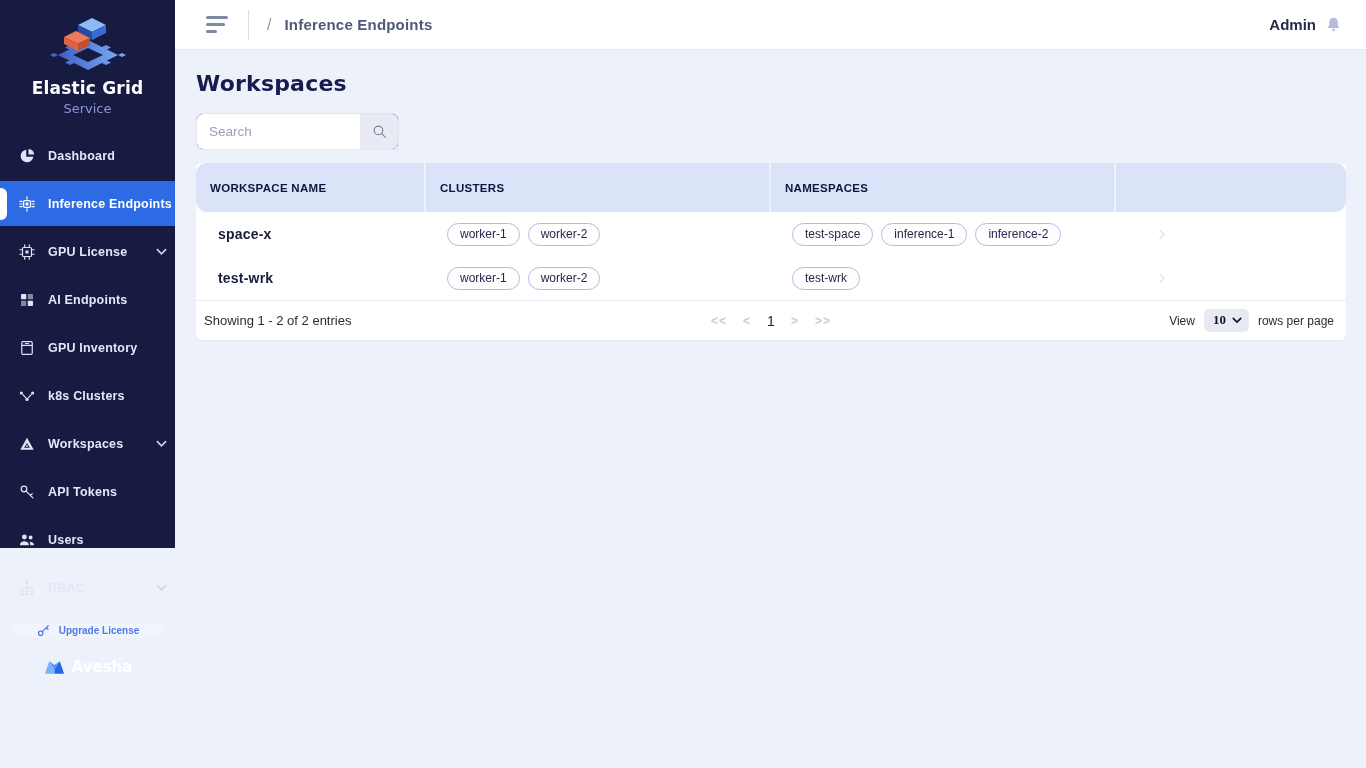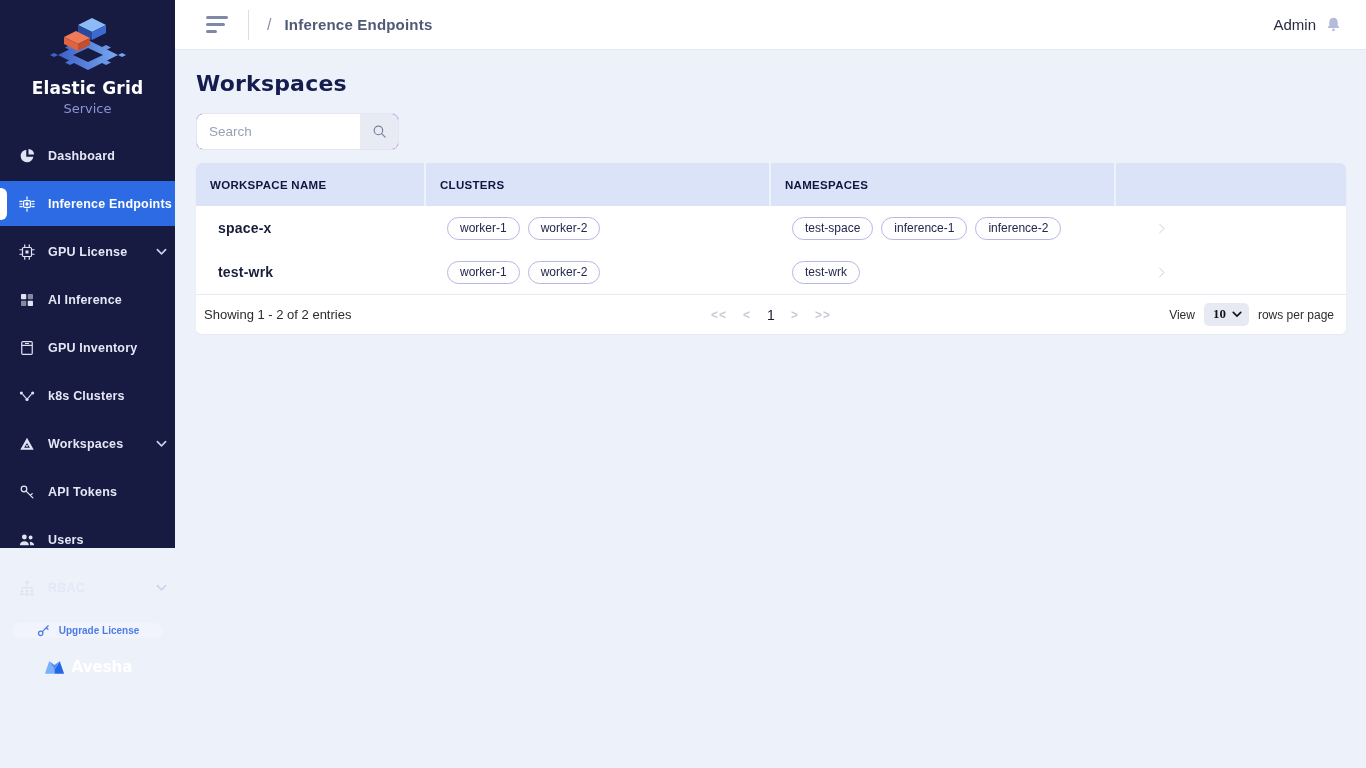--- a/index.html
+++ b/index.html
@@ -26,32 +26,32 @@
   
   .main { flex:1; display:flex; flex-direction:column; height:768px; }
   .topbar { height:50px; background:#ffffff; border-bottom:1px solid #e4e8f3; display:flex; align-items:center; padding:0 24px 0 31px; }
   .hamburger { display:flex; flex-direction:column; gap:4px; cursor:pointer; }
   .hamburger span { display:block; height:3px; border-radius:2px; background:#7e89a6; }
   .hamburger .l1 { width:22px; } .hamburger .l2 { width:19px; } .hamburger .l3 { width:11px; }
   .topbar-divider { width:1px; height:30px; background:#d9dde9; margin:0 18px 0 20px; }
   .crumb-slash { color:#8a93a8; font-size:16px; margin-right:13px; }
   .crumb-current { color:#4f5a75; font-size:15px; font-weight:700; letter-spacing:.2px; }
   .topbar-right { margin-left:auto; display:flex; align-items:center; gap:9px; }
-  .admin-label { color:#272c47; font-size:15px; font-weight:400; }
+  .admin-label { color:#272c47; font-size:15px; font-weight:700; }
   .bell { display:flex; cursor:pointer; }
 
   .content { flex:1; padding:21px 20px 0 21px; background:#edf1fa; overflow:hidden; }
   .page-title { color:#151c4e; font-size:22px; font-weight:700; letter-spacing:.2px; font-family:"DejaVu Sans", sans-serif; }
   .search-wrap { margin-top:17px; width:203px; height:37px; display:flex; border-radius:7px; overflow:hidden; border:1px solid #e3e6f1; background:#6d28d9; }
   .search-input { flex:1; min-width:0; border:none; outline:none; padding:0 12px; font-size:13.5px; color:#333a55; background:#ffffff; font-family:"Liberation Sans", sans-serif; }
   .search-input::placeholder { color:#9aa1b6; }
   .search-btn { width:38px; background:#e8eaf4; border:none; display:flex; align-items:center; justify-content:center; cursor:pointer; }
 
   .table-card { margin-top:13px; background:#ffffff; border-radius:6px; overflow:hidden; box-shadow:0 1px 2px rgba(25,35,80,.04); }
-  .thead { display:flex; background:#dbe3f9; height:43px; align-items:stretch; }
+  .thead { display:flex; background:#dbe3f9; height:49px; align-items:stretch;border-radius:11px; }
   .th { display:flex; align-items:center; font-size:11.5px; font-weight:700; color:#10163f; letter-spacing:.3px; padding-left:14px; border-right:2px solid #eef2fb; }
   .th:last-child { border-right:none; }
   .c1 { width:20%; } .c2 { width:30%; } .c3 { width:30%; } .c4 { width:20%; }
   .trow { display:flex; align-items:center; height:44px; background:#ffffff; cursor:pointer; }
   .td { display:flex; align-items:center; padding-left:14px; }
   .td.name { padding-left:22px; font-size:14px; font-weight:600; color:#181d3a; letter-spacing:.2px; }
   .td.chips { padding-left:21px; gap:8px; }
   .chip { display:inline-flex; align-items:center; padding:3px 12px 4px; border:1px solid #b9b6e3; border-radius:999px; background:#fefeff; color:#23284d; font-size:12px; white-space:nowrap; }
   .row-chevron { margin-left:24px; display:flex; }
 
@@ -133,21 +133,21 @@
 
     <div class="nav-item">
       <span class="nav-icon">
         <svg viewBox="0 0 24 24" width="18" height="18" fill="currentColor">
             <rect x="4" y="4" width="7" height="7" rx="1"></rect>
             <rect x="13" y="4" width="7" height="7" rx="1" opacity=".55"></rect>
             <rect x="4" y="13" width="7" height="7" rx="1" opacity=".55"></rect>
             <rect x="13" y="13" width="7" height="7" rx="1"></rect>
           </svg>
       </span>
-      <span class="nav-label">AI Inference</span>
+      <span class="nav-label">AI Endpoints</span>
     </div>
 
     <div class="nav-item">
       <span class="nav-icon">
         <svg viewBox="0 0 24 24" width="18" height="18" fill="none" stroke="currentColor" stroke-width="1.6">
             <rect x="5" y="3.5" width="14" height="17" rx="1.5"></rect>
             <path d="M5 8.5h14"></path>
             <path d="M10 6h4" stroke-linecap="round"></path>
           </svg>
       </span>

